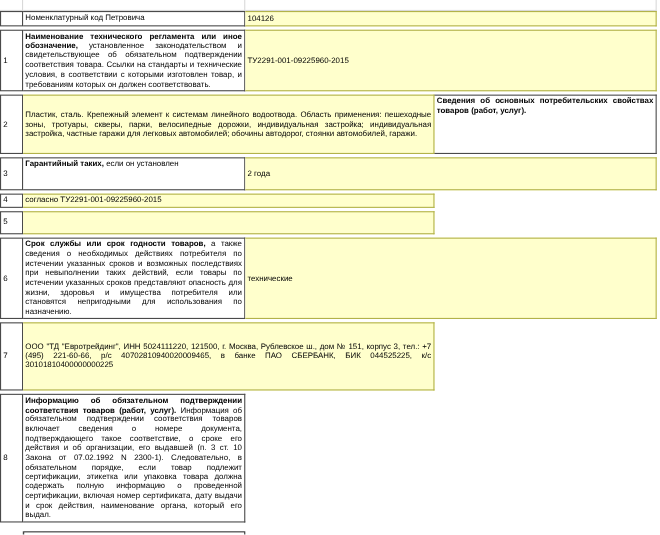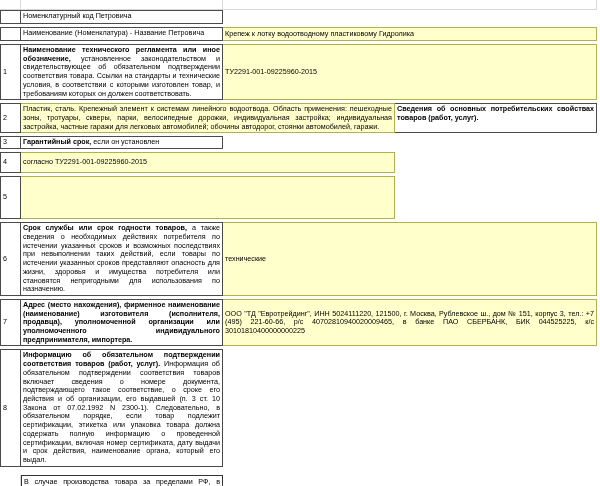--- a/index.html
+++ b/index.html
@@ -71,33 +71,25 @@
   </div>
 
   <div id="rows-container">
     <div class="t-row">
       <div class="cell num">
         <span></span>
       </div>
       <div class="cell label">
         <span class="b"></span><span>Номенклатурный код Петровича</span>
       </div>
+      <div class="cell value">
+        <span>104126</span>
+      </div>
     </div>
 
-    <div class="t-row">
-      <div class="cell num">
-        <span></span>
-      </div>
-      <div class="cell label">
-        <span class="b"></span><span>Наименование (Номенклатура) - Название Петровича</span>
-      </div>
-      <div class="cell value">
-        <span>Крепеж к лотку водоотводному пластиковому Гидролика</span>
-      </div>
-    </div>
 
     <div class="t-row">
       <div class="cell num">
         <span>1</span>
       </div>
       <div class="cell label">
         <span class="b">Наименование технического регламента или иное обозначение,</span><span> установленное законодательством и свидетельствующее об обязательном подтверждении соответствия товара. Ссылки на стандарты и технические условия, в соответствии с которыми изготовлен товар, и требованиям которых он должен соответствовать.</span>
       </div>
       <div class="cell value">
         <span>ТУ2291-001-09225960-2015</span>
@@ -114,21 +106,24 @@
       <div class="cell label">
         <span class="b">Сведения об основных потребительских свойствах товаров (работ, услуг).</span><span></span>
       </div>
     </div>
 
     <div class="t-row">
       <div class="cell num">
         <span>3</span>
       </div>
       <div class="cell label">
-        <span class="b">Гарантийный срок,</span><span> если он установлен</span>
+        <span class="b">Гарантийный таких,</span><span> если он установлен</span>
+      </div>
+      <div class="cell value">
+        <span>2 года</span>
       </div>
     </div>
 
     <div class="t-row">
       <div class="cell num">
         <span>4</span>
       </div>
       <div class="cell value">
         <span>согласно ТУ2291-001-09225960-2015</span>
       </div>
@@ -152,23 +147,20 @@
       </div>
       <div class="cell value">
         <span>технические</span>
       </div>
     </div>
 
     <div class="t-row">
       <div class="cell num">
         <span>7</span>
       </div>
-      <div class="cell label">
-        <span class="b">Адрес (место нахождения), фирменное наименование (наименование) изготовителя (исполнителя, продавца), уполномоченной организации или уполномоченного индивидуального предпринимателя, импортера.</span><span></span>
-      </div>
       <div class="cell value">
         <span>ООО "ТД "Евротрейдинг", ИНН 5024111220, 121500, г. Москва, Рублевское ш., дом № 151, корпус 3, тел.: +7 (495) 221-60-66, р/с 40702810940020009465, в банке ПАО СБЕРБАНК, БИК 044525225, к/с 30101810400000000225</span>
       </div>
     </div>
 
     <div class="t-row">
       <div class="cell num">
         <span>8</span>
       </div>
       <div class="cell label">

